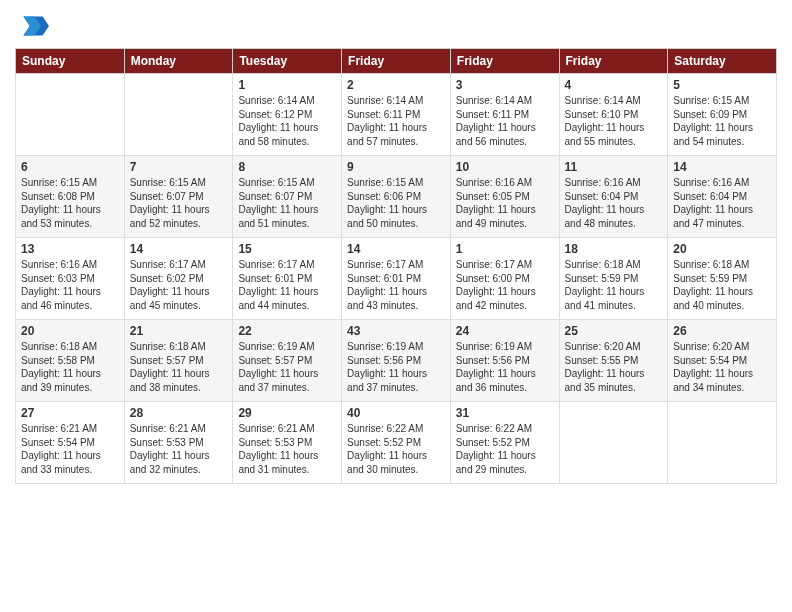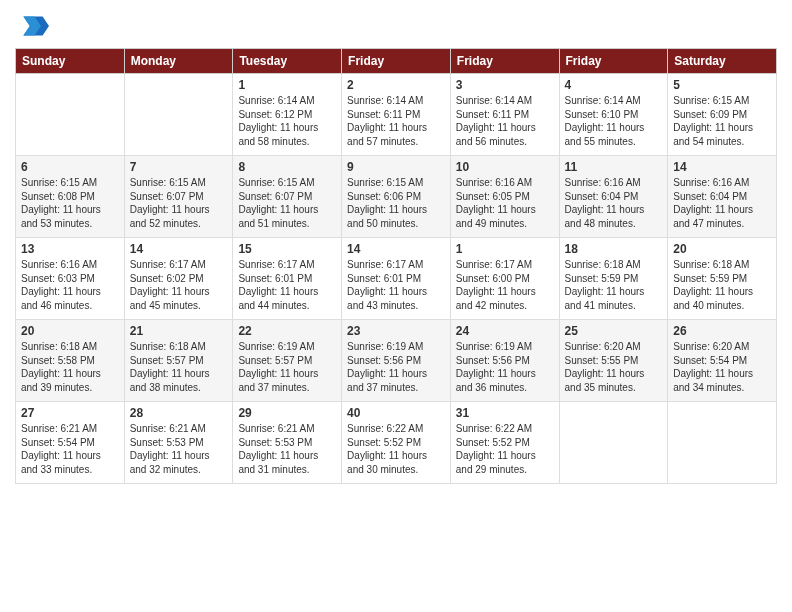--- a/index.html
+++ b/index.html
@@ -273,21 +273,21 @@
 Sunset: 5:57 PM
 Daylight: 11 hours and 38 minutes.</div>
           </td>
           <td>
             <span class="day-num">22</span>
             <div class="day-info" style="white-space: pre-line;">Sunrise: 6:19 AM
 Sunset: 5:57 PM
 Daylight: 11 hours and 37 minutes.</div>
           </td>
           <td>
-            <span class="day-num">23</span>
+            <span class="day-num">43</span>
             <div class="day-info" style="white-space: pre-line;">Sunrise: 6:19 AM
 Sunset: 5:56 PM
 Daylight: 11 hours and 37 minutes.</div>
           </td>
           <td>
             <span class="day-num">24</span>
             <div class="day-info" style="white-space: pre-line;">Sunrise: 6:19 AM
 Sunset: 5:56 PM
 Daylight: 11 hours and 36 minutes.</div>
           </td>

